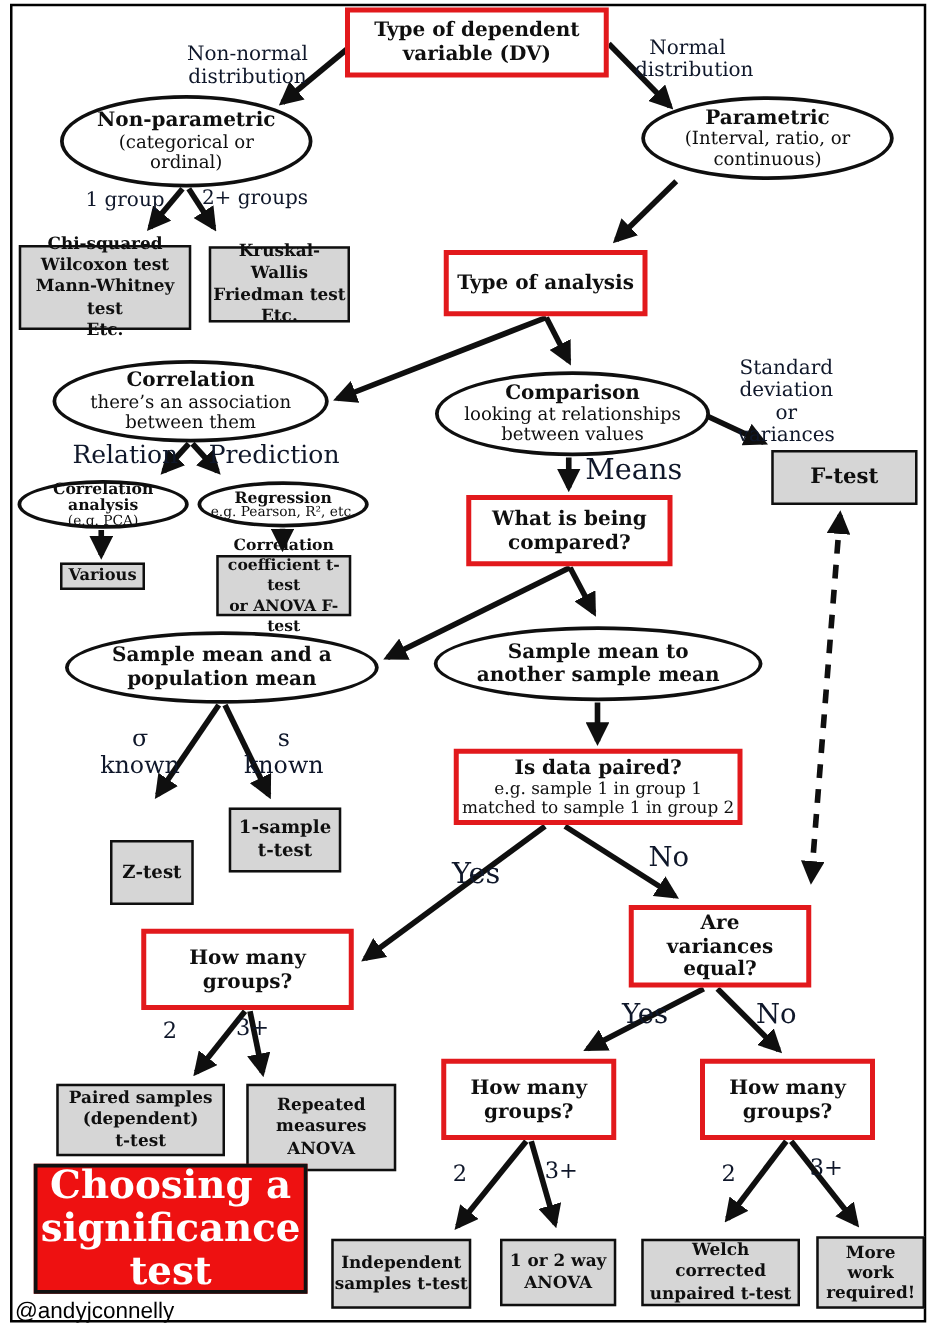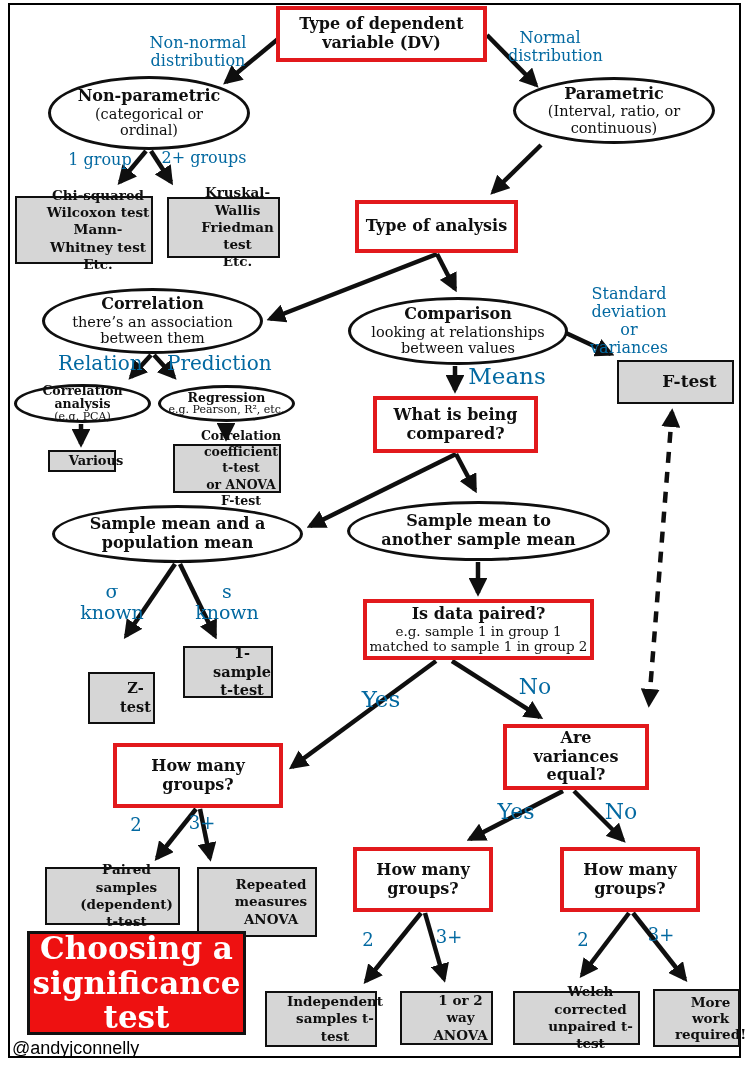--- a/index.html
+++ b/index.html
@@ -4,30 +4,30 @@
 <style>
   html,body{margin:0;padding:0;background:#fff;}
   .canvas{position:relative;width:750px;height:1070px;background:#fff;overflow:hidden;
           font-family:"DejaVu Serif",serif;color:var(--ink,#0f0f0f);}
   .frame{position:absolute;left:8px;top:3px;width:733px;height:1055px;border:2.5px solid #000;box-sizing:border-box;}
   svg.arrows{position:absolute;left:0;top:0;width:750px;height:1070px;}
   .node{position:absolute;box-sizing:border-box;display:flex;flex-direction:column;
         align-items:center;justify-content:center;text-align:center;}
   .red{background:#fff;border:4.5px solid var(--red,#e2191c);}
   .gray{background:var(--gray,#d6d6d6);border:2.5px solid #0f0f0f;font-weight:700;
-        font-size:13.5px;line-height:1.28;padding-left:28px;}
+        font-size:13.5px;line-height:1.28;}
   .ell{background:#fff;border:3px solid #0f0f0f;border-radius:50%;}
   .t{font-weight:700;font-size:16px;line-height:1.18;}
   .s{font-weight:400;font-size:14.5px;line-height:1.14;}
   .small .t{font-size:12.5px;line-height:1.1;}
   .small .s{font-size:11px;line-height:1.1;}
   .fsm{font-size:12.5px;line-height:1.3;}
   .titlebox{background:var(--red_fill,#ee1111);border:3.5px solid #111;color:#fff;
             font-weight:700;font-size:31px;line-height:1.12;}
-  .lbl{position:absolute;color:#0369a1;text-align:center;line-height:1.12;font-size:16px;}
+  .lbl{position:absolute;color:#0f172a;text-align:center;line-height:1.12;font-size:16px;}
   .credit{font-family:"Liberation Sans",sans-serif;font-size:18px;color:#000;text-align:left;}
 </style>
 </head>
 <body>
 
 <div class="canvas">
   <div class="frame"></div>
 
   <svg class="arrows">
     <defs>

